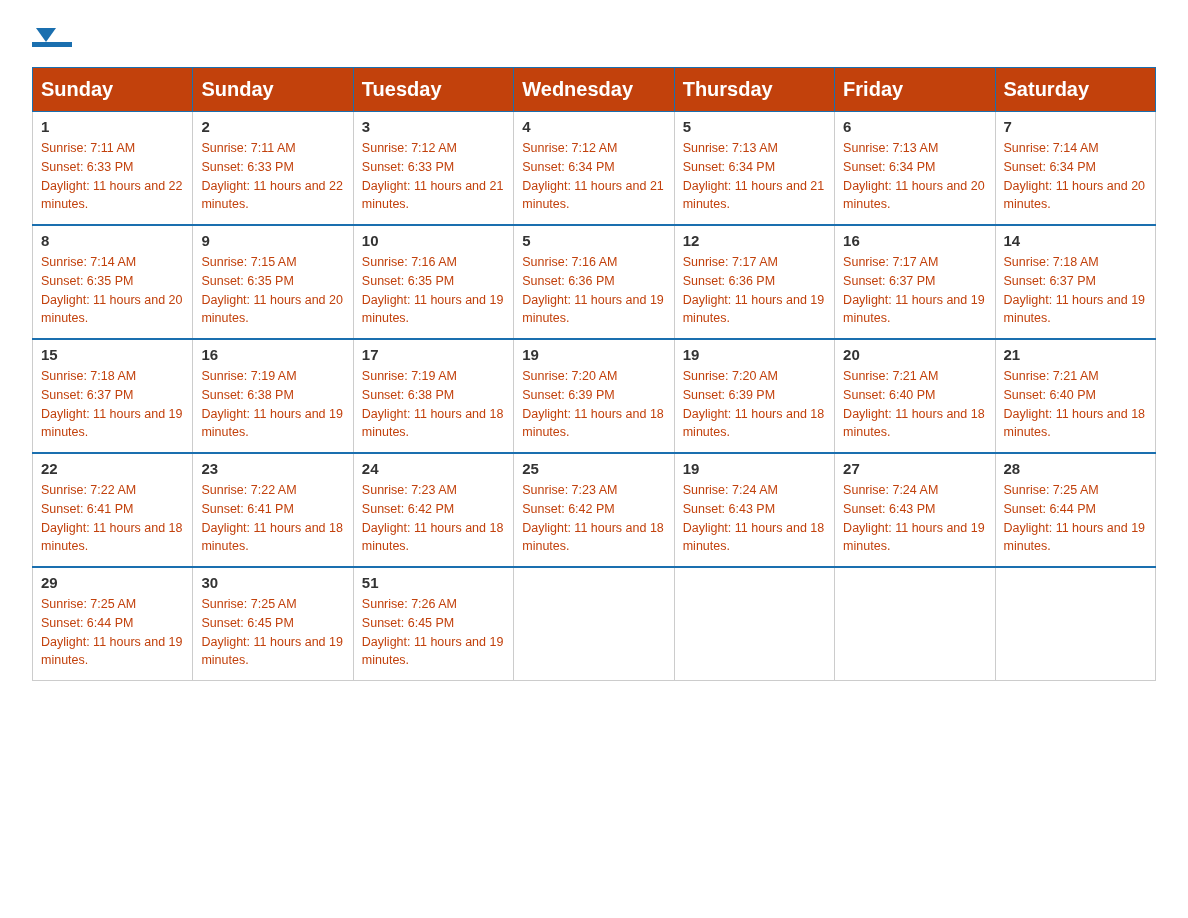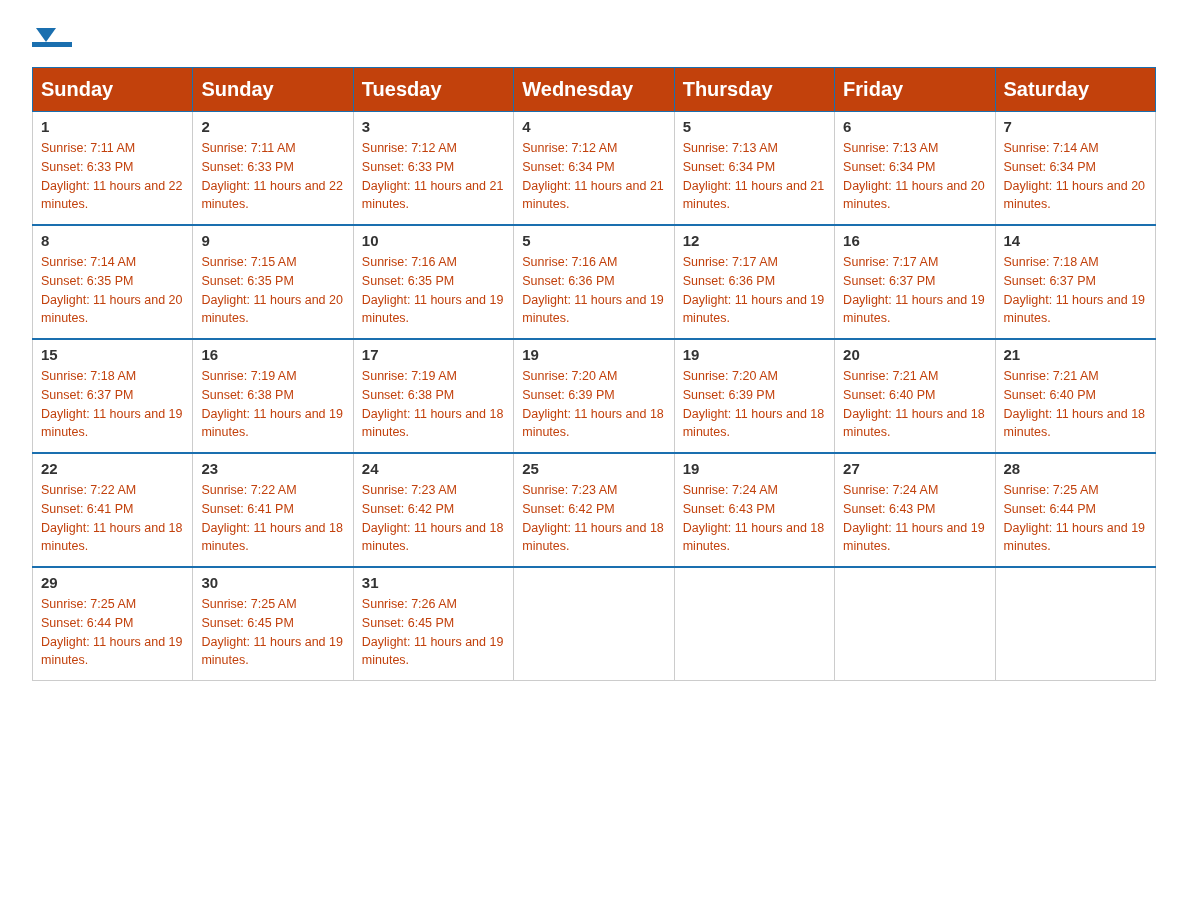--- a/index.html
+++ b/index.html
@@ -383,21 +383,21 @@
       </td>
         <td>
         <span class="day-num">30</span>
         <div class="day-info">
           <span>Sunrise: 7:25 AM</span><br>
           <span>Sunset: 6:45 PM</span><br>
           <span>Daylight: 11 hours and 19 minutes.</span>
         </div>
       </td>
         <td>
-        <span class="day-num">31</span>
+        <span class="day-num">51</span>
         <div class="day-info">
           <span>Sunrise: 7:26 AM</span><br>
           <span>Sunset: 6:45 PM</span><br>
           <span>Daylight: 11 hours and 19 minutes.</span>
         </div>
       </td>
         <td></td>
         <td></td>
         <td></td>
         <td></td>

